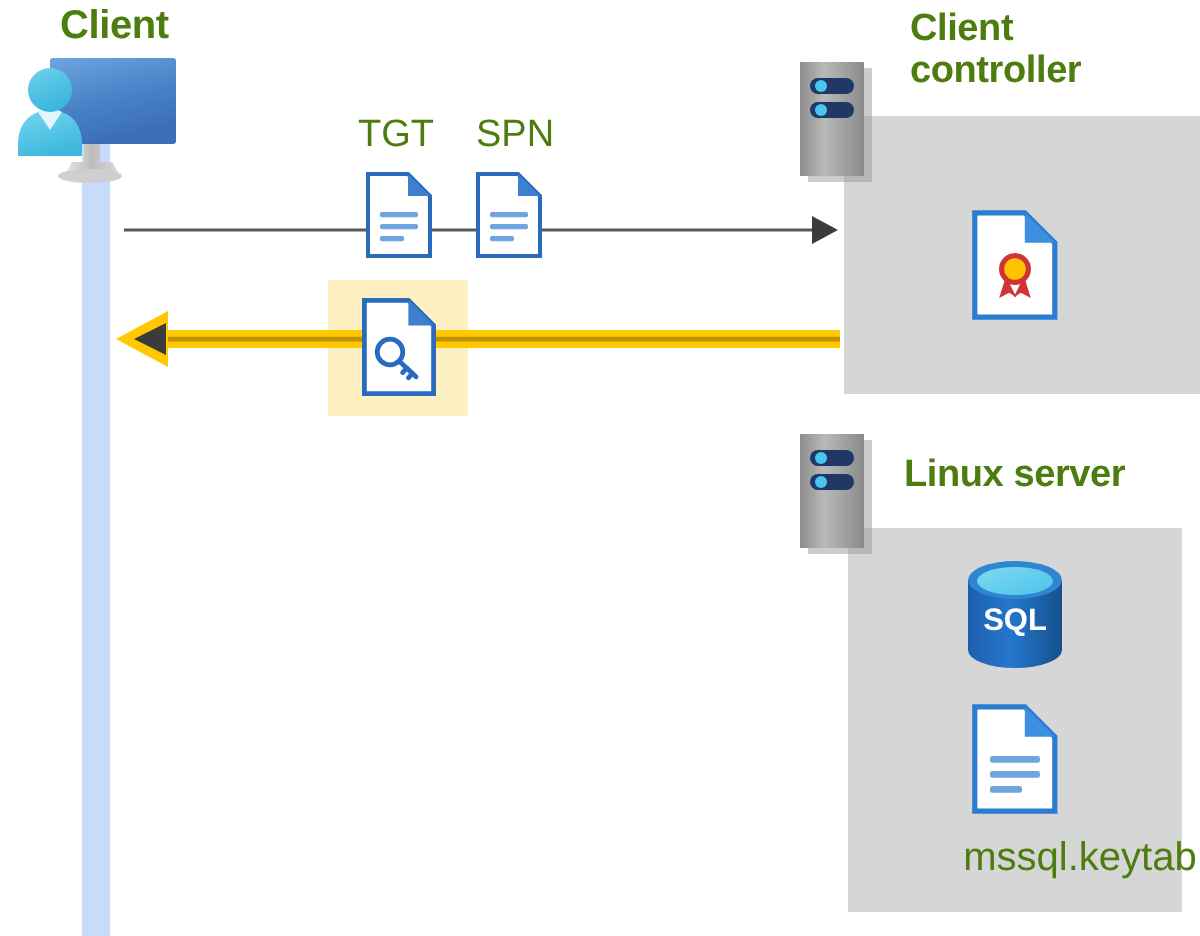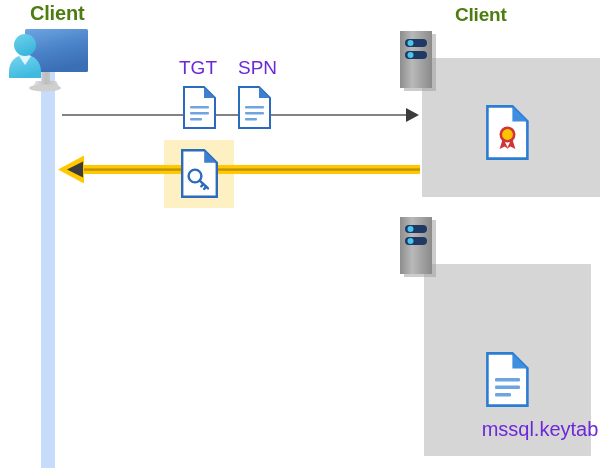--- a/index.html
+++ b/index.html
@@ -35,21 +35,21 @@
   #dc-title {
     left: 455px; top: 4px;
     font-size: 19px;
     width: 140px;
   }
   #linux-title {
     left: 452px; top: 227px;
     font-size: 19px;
   }
   .plain-label {
-    color: #6d28d9;
+    color: #4d7c0f;
     font-size: 19px;
     font-weight: normal;
   }
   #tgt-label { left: 179px; top: 57px; }
   #spn-label { left: 238px; top: 57px; }
   #keytab-label {
     left: 424px; top: 418px;
     width: 160px;
     text-align: center;
     font-size: 20px;
@@ -161,22 +161,24 @@
 
       <path d="M0 14.5 L26 0.5 L26 28.5 Z" fill="#ffc800"></path>
       <path d="M9 14.5 L25 6.5 L25 22.5 Z" fill="#3b3b3b"></path>
     </svg>
   </div>
 
   <div class="abs title-label" id="client-title">Client</div>
 
   <div class="abs title-label" id="dc-title">
     <div>Client</div>
-  </div>
-
+    <div>controller</div>
+  </div>
+
+  <div class="abs title-label" id="linux-title">Linux server</div>
 
   <div class="abs plain-label" id="tgt-label">TGT</div>
   <div class="abs plain-label" id="spn-label">SPN</div>
   <div class="abs plain-label" id="keytab-label">mssql.keytab</div>
 
   <div class="abs doc-icon" id="tgt-doc">
     <svg viewBox="0 0 33 43" width="33" height="43" xmlns="http://www.w3.org/2000/svg">
       <path d="M1 1 h20 l11 11 v30 H1 Z" fill="#ffffff" stroke="#2a6bbd" stroke-width="2"></path>
       <path d="M21 1 l11 11 h-11 z" fill="#3f7fcf"></path>
       <g fill="#6ea4e0">
@@ -252,20 +254,39 @@
       </defs>
       <rect x="4" y="3" width="32" height="57" fill="#9a9a9a" opacity="0.5"></rect>
       <rect x="0" y="0" width="32" height="57" fill="url(#twr2)"></rect>
       <rect x="5" y="8" width="22" height="8" rx="4" fill="#1f3864"></rect>
       <circle cx="10.5" cy="12" r="3" fill="#47c6ef"></circle>
       <rect x="5" y="20" width="22" height="8" rx="4" fill="#1f3864"></rect>
       <circle cx="10.5" cy="24" r="3" fill="#47c6ef"></circle>
     </svg>
   </div>
 
+  <div class="abs" id="sql-db">
+    <svg viewBox="0 0 53 57" width="53" height="57" xmlns="http://www.w3.org/2000/svg">
+      <defs>
+        <linearGradient id="cylBody" x1="0" y1="0" x2="1" y2="0">
+          <stop offset="0%" stop-color="#1f5fae"></stop>
+          <stop offset="45%" stop-color="#2477cd"></stop>
+          <stop offset="100%" stop-color="#15518f"></stop>
+        </linearGradient>
+        <linearGradient id="cylTop" x1="0" y1="0" x2="1" y2="1">
+          <stop offset="0%" stop-color="#7fd9f2"></stop>
+          <stop offset="100%" stop-color="#4cc4ea"></stop>
+        </linearGradient>
+      </defs>
+      <path d="M3 11 h47 v35 a23.5 9 0 0 1 -47 0 z" fill="url(#cylBody)"></path>
+      <ellipse cx="26.5" cy="11" rx="23.5" ry="9.5" fill="#2e86d0"></ellipse>
+      <ellipse cx="26.5" cy="11.5" rx="19" ry="7" fill="url(#cylTop)"></ellipse>
+      <text x="26.5" y="36" text-anchor="middle" font-family="Liberation Sans, sans-serif" font-size="15.5" font-weight="bold" fill="#ffffff">SQL</text>
+    </svg>
+  </div>
 
   <div class="abs doc-icon" id="keytab-doc">
     <svg viewBox="0 0 43 55" width="43" height="55" xmlns="http://www.w3.org/2000/svg">
       <path d="M1.4 1.4 h25 l15 15 v37.2 H1.4 Z" fill="#ffffff" stroke="#2b7cd3" stroke-width="2.6"></path>
       <path d="M26.4 1.4 l15 15 h-15 z" fill="#3f8fe0"></path>
       <g fill="#6ea4e0">
         <rect x="9" y="26" width="25" height="3.4" rx="1.2"></rect>
         <rect x="9" y="33.5" width="25" height="3.4" rx="1.2"></rect>
         <rect x="9" y="41" width="16" height="3.4" rx="1.2"></rect>
       </g>

